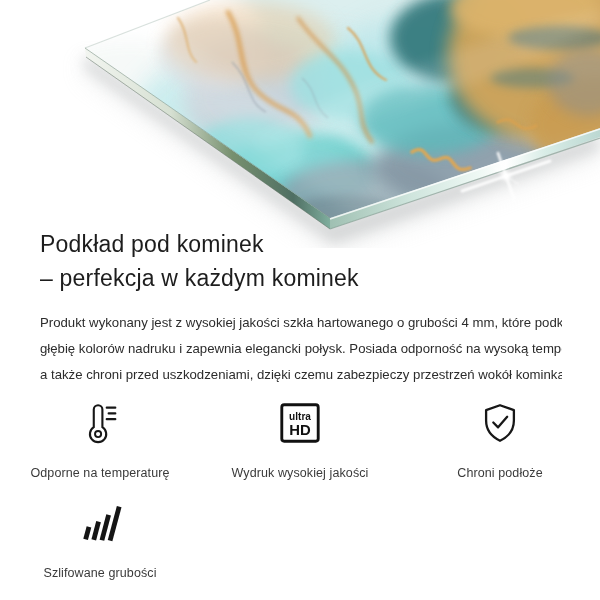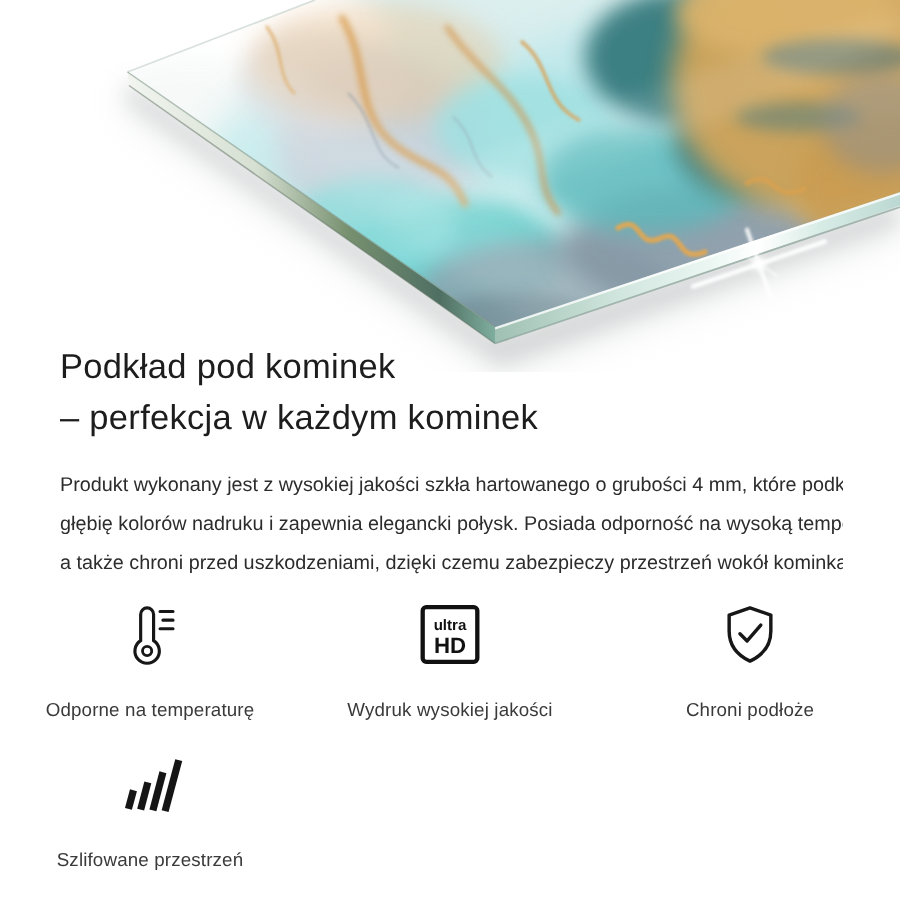--- a/index.html
+++ b/index.html
@@ -171,18 +171,18 @@
     </div>
 
 
     <div class="feature">
       <svg class="icon48" viewBox="0 0 48 48">
         <path d="M9,41 L12.5,28" stroke="#151515" stroke-width="5"></path>
         <path d="M17.5,41.5 L22.5,22.5" stroke="#151515" stroke-width="5"></path>
         <path d="M26,42 L33,15.5" stroke="#151515" stroke-width="5"></path>
         <path d="M34.5,42.5 L44,7" stroke="#151515" stroke-width="5"></path>
       </svg>
-      <span class="f-label">Szlifowane przestrzeń</span>
+      <span class="f-label">Szlifowane grubości</span>
     </div>
 
 
   </div>
 </div>
 
 </body></html>

